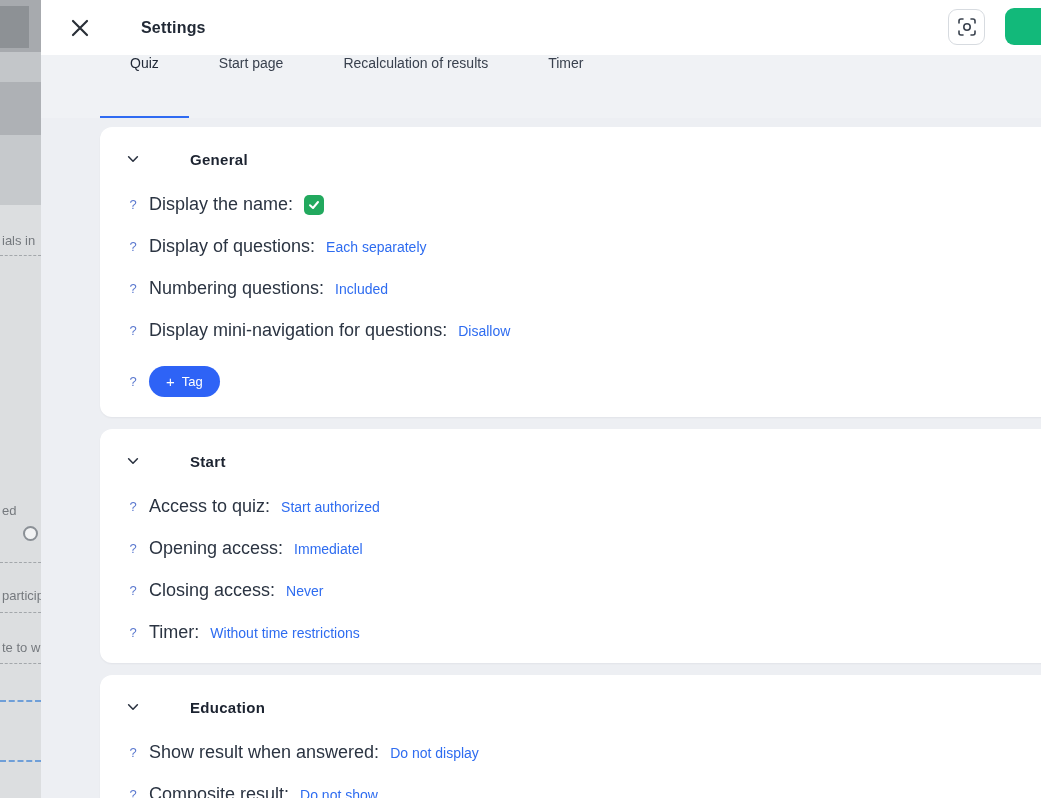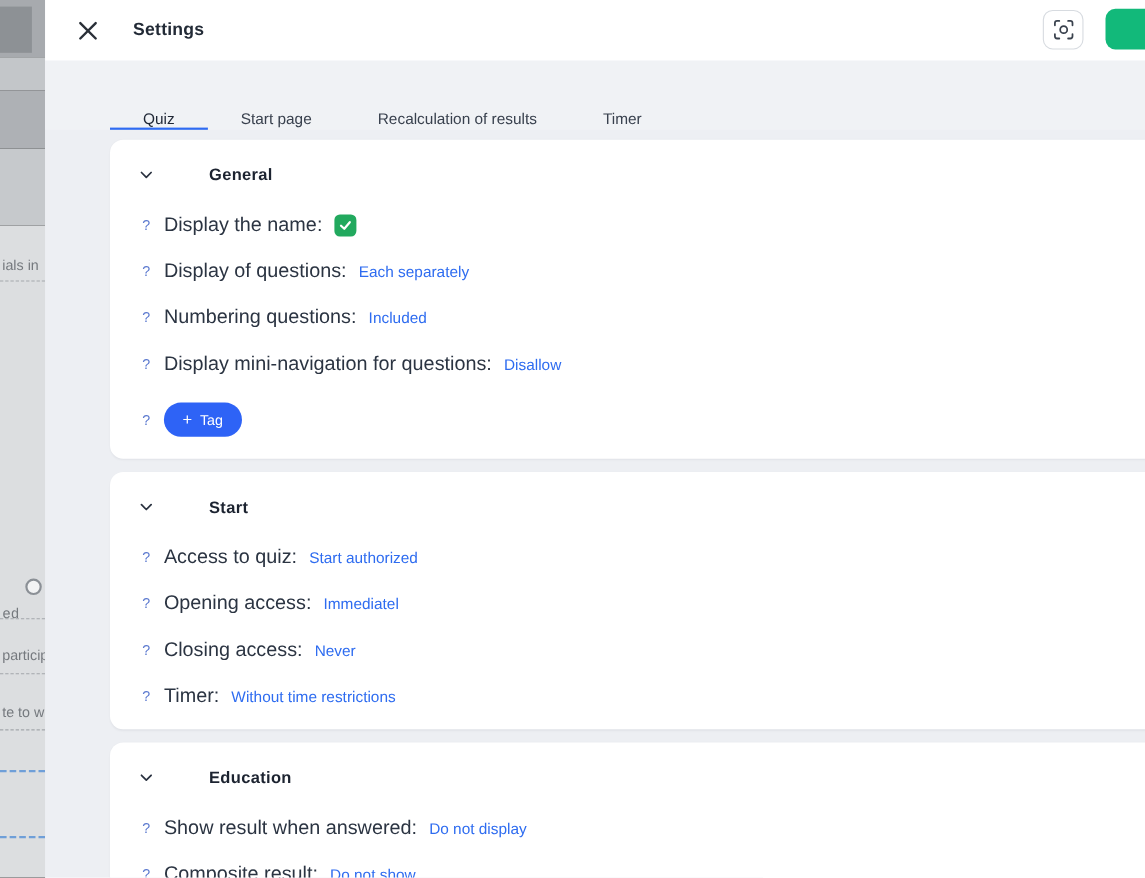--- a/index.html
+++ b/index.html
@@ -20,28 +20,28 @@
   .u4 { top: 135px; height: 70px; background: #c6c9cc; }
   .u5 { top: 205px; height: 593px; background: #dcdee0; }
   .frag { position: absolute; left: 2px; color: #75797e; font-size: 13px; white-space: nowrap; }
   .u-dash { position: absolute; left: 0; width: 41px; border-top: 1px dashed #a3a7ab; }
   .u-dash-blue { position: absolute; left: 0; width: 41px; border-top: 2px dashed #6f9fd8; }
   .u-toggle { position: absolute; left: 23px; top: 526px; width: 15px; height: 15px; border: 2px solid #8b9096; border-radius: 50%; background: #f2f3f4; }
 
   
   .panel { position: absolute; left: 41px; top: 0; width: 1000px; height: 798px; background: #edeff3; overflow: hidden; }
 
-  .panel-header { position: relative; height: 55px; background: #ffffff; display: flex; align-items: center; padding-left: 26px; }
+  .panel-header { position: relative; height: 55px; background: #ffffff; display: flex; align-items: center; padding-left: 26px; gap: 20px; }
   .close-btn { width: 26px; height: 26px; display: flex; align-items: center; justify-content: center; cursor: pointer; background: none; border: none; }
   .panel-title { margin-left: 28px; font-size: 16px; font-weight: 700; color: #222a36; letter-spacing: .2px; }
   .preview-btn { position: absolute; right: 56px; top: 9px; width: 37px; height: 36px; border: 1px solid #d7dbe0; border-radius: 9px; background: #ffffff; display: flex; align-items: center; justify-content: center; cursor: pointer; }
   .primary-btn { position: absolute; right: -30px; top: 8px; width: 66px; height: 37px; border: none; border-radius: 9px; background: #12b97a; cursor: pointer; }
 
   .tabs { height: 63px; background: #f0f2f5; display: flex; align-items: stretch; padding-left: 59px; }
-  .tab { display: flex; align-items: flex-end; padding: 0 30px; font-size: 14px; color: #39414e; cursor: pointer; border-bottom: 2px solid transparent; white-space: nowrap; }
+  .tab { display: flex; align-items: flex-start; padding: 0 30px; font-size: 14px; color: #39414e; cursor: pointer; border-bottom: 2px solid transparent; white-space: nowrap; }
   .tab.active { color: #1f2735; border-bottom-color: #2f6bf2; }
 
   .content { padding-top: 9px; }
   .card { margin-left: 59px; width: calc(100% - 59px + 30px); background: #ffffff; border-radius: 12px; padding: 18px 24px 20px 24px; box-shadow: 0 1px 2px rgba(16,24,40,.05); }
   .card + .card { margin-top: 12px; }
 
   .section-head { display: flex; align-items: center; gap: 12px; height: 28px; }
   .chev-btn { width: 18px; height: 18px; display: flex; align-items: center; justify-content: center; background: none; border: none; cursor: pointer; padding: 0; }
   .section-title { font-size: 15px; font-weight: 700; color: #1c2330; letter-spacing: .3px; margin-left: 36px; }
 
@@ -63,21 +63,21 @@
     <div class="u-block u1"></div>
     <div class="u1b"></div>
     <div class="u-block u2"></div>
     <div class="u-block u3"></div>
     <div class="u-block u4"></div>
     <div class="u-block u5"></div>
 
     <div class="frag" style="top:233px;">ials in</div>
     <div class="u-dash" style="top:255px;"></div>
 
-    <div class="frag" style="top:551px;font-family:Liberation Mono, monospace;">ed</div>
+    <div class="frag" style="top:503px;">ed</div>
     <div class="u-toggle"></div>
     <div class="u-dash" style="top:562px;"></div>
 
     <div class="frag" style="top:588px;">particip</div>
     <div class="u-dash" style="top:612px;"></div>
 
     <div class="frag" style="top:640px;">te to w</div>
     <div class="u-dash" style="top:663px;"></div>
 
     <div class="u-dash-blue" style="top:700px;"></div>

